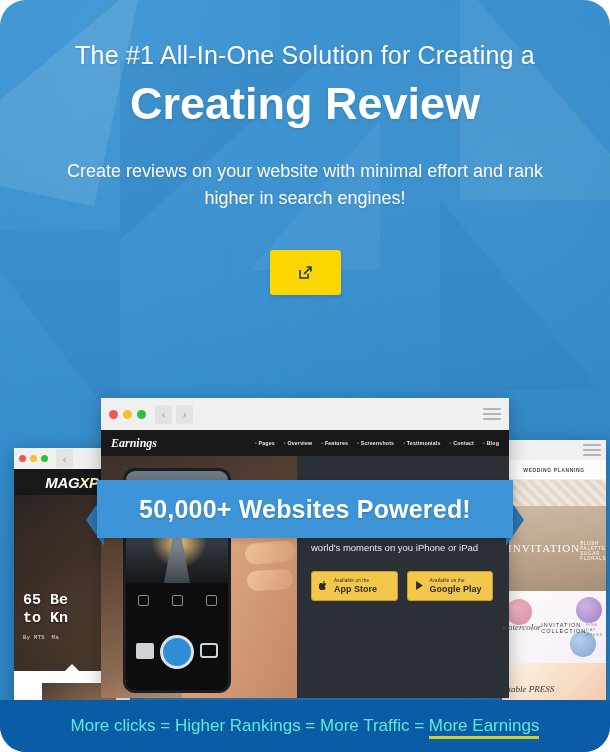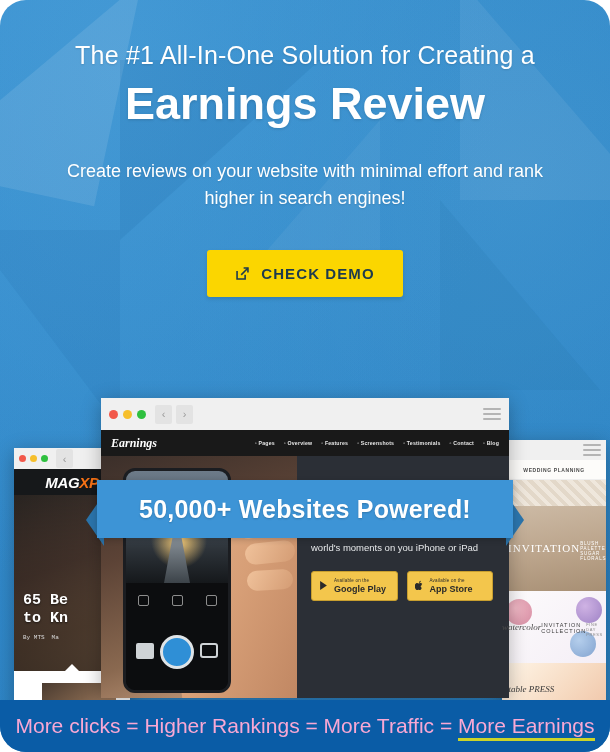--- a/index.html
+++ b/index.html
@@ -118,21 +118,21 @@
   }
   .store-tiny { font-size: 4.5px; letter-spacing:.2px; display:block; }
   .store-name { font-size: 9px; font-weight: bold; display:block; margin-top:1px; }
 
   
   .win-left { left: 14px; top: 56px; width: 116px; height: 286px; }
   .win-left .win-bar { height: 21px; padding: 0 5px; }
   .win-left .dot { width: 7px; height: 7px; margin-right:4px; }
   .mag-head { background:#16181a; height:26px; display:flex; align-items:center; justify-content:center; }
   .mag-logo { font-size: 15px; font-weight: bold; font-style: italic; color:#fff; letter-spacing:-.3px; }
-  .mag-logo b { color:#f97316; }
+  .mag-logo b { color:#fef9c3; }
   .mag-hero { height: 176px; position:relative; overflow:hidden;
     background: linear-gradient(160deg,#2a2522 0%, #554036 40%, #8a6a52 72%, #c79c79 100%); }
   .mag-hero::after { content:""; position:absolute; inset:0; background:linear-gradient(180deg,rgba(0,0,0,.05),rgba(0,0,0,.62)); }
   .mag-txt { position:absolute; left:9px; bottom:30px; z-index:2; color:#fff;font-family:Liberation Mono, monospace; }
   .mag-h1 { font-size: 15px; font-weight: bold; line-height:1.2; text-shadow:0 1px 2px rgba(0,0,0,.6); }
   .mag-meta { font-size: 6px; margin-top: 6px; color:#d8d8d8; display:flex; gap:7px; }
   .mag-foot { background:#fff; height:62px; position:relative; }
   .mag-notch { position:absolute; left:50%; top:-7px; transform:translateX(-50%); width:0;height:0;
     border-left:8px solid transparent; border-right:8px solid transparent; border-bottom:8px solid #fff; }
   .mag-thumb { position:absolute; left:28px; top:12px; width:74px; height:44px;
@@ -175,51 +175,50 @@
     background: #3d94d6; display:flex; align-items:center; justify-content:center;
     box-shadow: 0 2px 6px rgba(0,0,0,.18);
   }
   .rib-text { color:#fff; font-size: 25px; font-weight: bold; letter-spacing:.2px; text-shadow:0 1px 2px rgba(0,0,0,.2); }
 
   
   .footer {
     position: absolute; left:0; bottom:0; width: 610px; height: 52px; z-index: 30;
     background: #0a5ca6; display:flex; align-items:center; justify-content:center;
   }
-  .footer-text { color:#f9a8d4; font-size: 21px; font-weight: 400; }
+  .footer-text { color:#5eead4; font-size: 17px; font-weight: 400; }
   .footer-em { border-bottom: 3px solid #ccd42a; padding-bottom: 1px; }
 </style>
 </head>
 <body>
 
 <div class="stage">
 
   <div class="poly p1"></div>
   <div class="poly p2"></div>
   <div class="poly p3"></div>
   <div class="poly p4"></div>
   <div class="poly p5"></div>
   <div class="poly p6"></div>
 
   <div class="hero">
     <div class="hero-kicker">The #1 All-In-One Solution for Creating a</div>
     <div class="hero-title">
-      <div>Earnings Review</div>
+      <div>Creating Review</div>
     </div>
     <div class="hero-sub">Create reviews on your website with minimal effort and rank higher in search engines!</div>
     <div class="cta-wrap">
       <button class="cta">
         <span>
           <svg width="15" height="15" viewBox="0 0 16 16" fill="none" stroke="#1d3b4e" stroke-width="1.7">
             <path d="M2.2 5.2 L2.2 13.8 L10.8 13.8 L10.8 9.2"></path>
             <path d="M6.6 9.4 L13.6 2.4"></path>
             <path d="M9.2 2.2 L13.8 2.2 L13.8 6.8"></path>
           </svg>
         </span>
-        <span>CHECK DEMO</span>
       </button>
     </div>
   </div>
 
   <div class="showcase">
 
     <div class="win win-left">
       <div class="win-bar">
         <span class="dot r"></span>
         <span class="dot y"></span>
@@ -323,40 +322,40 @@
             </div>
           </div>
         </div>
         <div class="copy-col">
           <div class="copy-title">&nbsp;</div>
           <div class="copy-desc">A simple way to capture and share the world's moments on you iPhone or iPad</div>
           <div class="stores">
             <div class="store">
               <span>
                 <svg width="9" height="11" viewBox="0 0 12 14" fill="#2a2a2a">
-                  <path d="M1.5 1 L10.5 7 L1.5 13 Z"></path>
-                </svg>
-              </span>
-              <span>
-                <span class="store-tiny">Available on the</span>
-                <span class="store-name">Google Play</span>
-              </span>
-            </div>
-            <div class="store">
-              <span>
-                <svg width="9" height="11" viewBox="0 0 12 14" fill="#2a2a2a">
                   <path d="M8.4 7.3c0-1.6 1.3-2.4 1.4-2.4-.8-1.1-2-1.3-2.4-1.3-1-.1-2 .6-2.5.6s-1.3-.6-2.1-.6C1.7 3.6.6 4.4.1 5.7c-1 1.8-.3 4.5.7 5.9.5.7 1.1 1.5 1.9 1.5.8 0 1-.5 1.9-.5s1.1.5 1.9.5c.8 0 1.3-.7 1.8-1.4.6-.8.8-1.6.8-1.6s-1.6-.6-1.6-2.4z"></path>
                   <path d="M7.1 2.5c.4-.5.7-1.2.6-1.9-.6 0-1.4.4-1.8.9-.4.5-.7 1.2-.6 1.9.7.1 1.4-.4 1.8-.9z"></path>
                 </svg>
               </span>
               <span>
                 <span class="store-tiny">Available on the</span>
                 <span class="store-name">App Store</span>
               </span>
             </div>
+            <div class="store">
+              <span>
+                <svg width="9" height="11" viewBox="0 0 12 14" fill="#2a2a2a">
+                  <path d="M1.5 1 L10.5 7 L1.5 13 Z"></path>
+                </svg>
+              </span>
+              <span>
+                <span class="store-tiny">Available on the</span>
+                <span class="store-name">Google Play</span>
+              </span>
+            </div>
           </div>
         </div>
       </div>
     </div>
 
     <div class="ribbon">
       <div class="rib-fold rib-fold-l"></div>
       <div class="rib-fold rib-fold-r"></div>
       <div class="rib-body">
         <span class="rib-text">50,000+ Websites Powered!</span>

